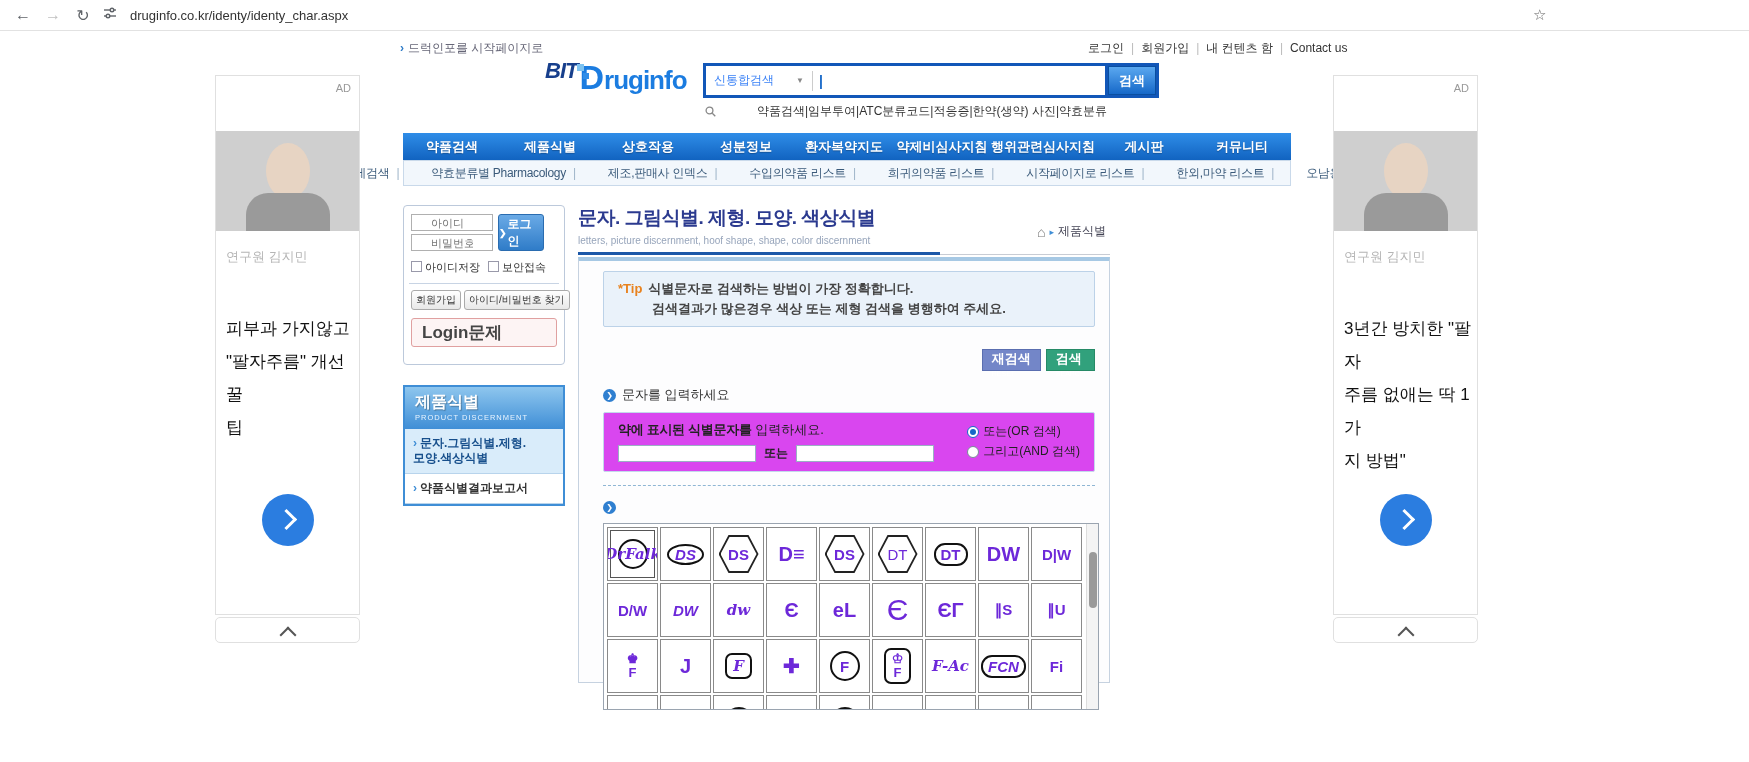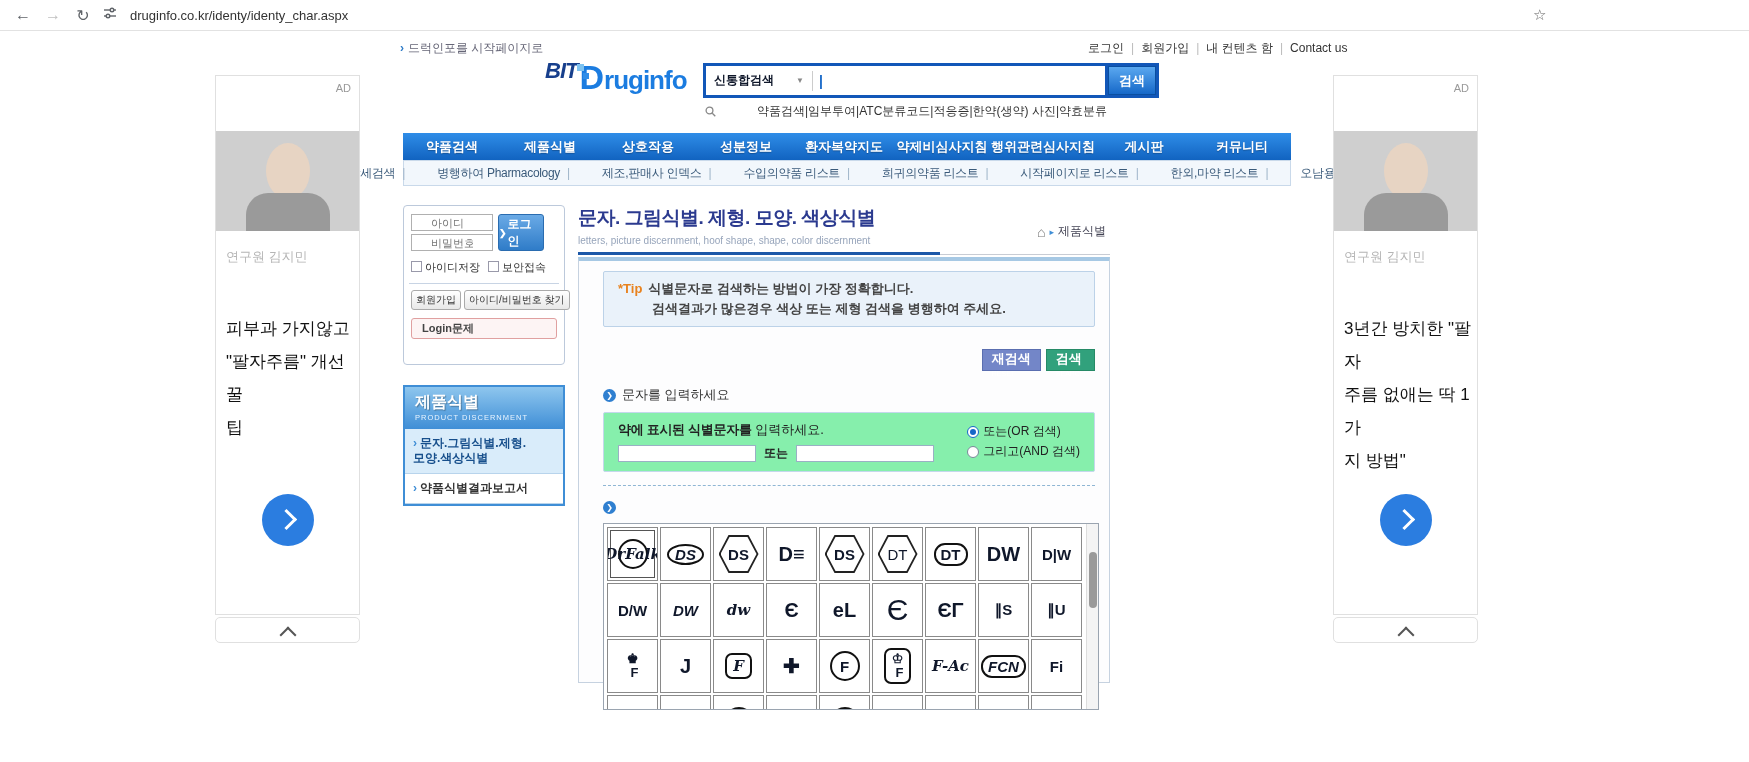--- a/index.html
+++ b/index.html
@@ -26,21 +26,21 @@
   #logo { left:545px; top:58px; cursor:pointer; white-space:nowrap; }
   #logo .bit { font-style:italic; font-weight:900; font-size:22px; color:#173f8c; letter-spacing:-1px; vertical-align:top; }
   #logo .bigd { font-weight:800; font-size:34px; color:#1b7ce0; position:relative; margin-left:2px; }
   #logo .bigd i { position:absolute; width:7px; height:7px; background:#7ec3f0; left:-2px; top:6px; }
   #logo .bigd em { position:absolute; width:6px; height:6px; background:#2f8de8; left:4px; top:15px; }
   #logo .rest { font-weight:800; font-size:26px; color:#1b7ce0; letter-spacing:-1px; }
 
   
   #searchbar { left:703px; top:63px; width:456px; height:35px; background:#1257b8; display:flex; padding:3px; }
   #search-inner { flex:1; background:#fff; display:flex; align-items:center; }
-  #search-cat { font-size:12px; color:#0f172a; padding-left:8px; cursor:pointer;font-weight:bold; }
+  #search-cat { font-size:12px; color:#3b82f6; padding-left:8px; cursor:pointer; }
   #search-caret { font-size:8px; color:#888; margin:0 8px 0 22px; }
   #search-divider { width:1px; height:20px; background:#ccc; }
   #search-cursor { color:#1668c8; font-weight:bold; margin-left:6px; font-size:14px; }
   #search-btn { width:48px; margin-left:3px; background:linear-gradient(#5aa8f0,#1668c8);
     border:1px solid #0a4fa0; color:#fff; font-weight:bold; font-size:13px;
     display:flex; align-items:center; justify-content:center; cursor:pointer; }
   #quick-links { left:705px; top:103px; font-size:12px; color:#333; display:flex; align-items:center;gap:36px; }
   #quick-links svg { margin-right:5px; }
 
   
@@ -63,21 +63,21 @@
   #login-btn { width:46px; height:37px; margin-left:5px; background:linear-gradient(#6aaae6,#2f7cc8);
     border:1px solid #2a6cb0; border-radius:3px; color:#fff; font-weight:bold; font-size:12px;
     display:flex; align-items:center; justify-content:center; cursor:pointer; }
   #login-btn .arw { font-size:9px; margin-right:1px; }
   #cb-row { display:flex; gap:8px; margin-top:9px; font-size:11px; color:#333; align-items:center; }
   .cb { width:11px; height:11px; border:1px solid #99a; background:#fff; display:inline-block; margin-right:3px; vertical-align:-1px; cursor:pointer; }
   #login-hr { border-top:1px solid #c8d4e4; margin:8px -2px 6px; }
   #login-btns { display:flex; gap:3px; }
   .mini-btn { font-size:10px; padding:2px 4px; border:1px solid #aaa; border-radius:3px;
     background:linear-gradient(#fff,#e8e8e8); color:#333; cursor:pointer; white-space:nowrap; }
-  #login-problem { display:block; margin:8px auto 0; font-size:11px; font-weight:bold; color:#444;
+  #login-problem { display:block; margin:8px auto 0; font-size:17px; font-weight:bold; color:#444;
     background:#fdf4f4; border:1px solid #e0a0a0; border-radius:3px; padding:2px 10px; cursor:pointer; }
 
   
   #side-menu { left:403px; top:385px; width:162px; border:2px solid #3f8ed6; background:#fff; }
   #side-menu-head { height:42px; background:linear-gradient(#8ec6ee,#3f8ed6); padding:5px 10px; }
   #side-menu-title { color:#fff; font-weight:bold; font-size:16px; text-shadow:1px 1px 1px rgba(0,0,0,.3); }
   #side-menu-sub { color:#eaf5ff; font-size:7.5px; letter-spacing:1px; }
   .side-item { padding:7px 8px; font-size:12px; font-weight:bold; color:#333;
     border-bottom:1px solid #b8d4ec; cursor:pointer; line-height:15px; white-space:pre-line; }
   .side-item .arw { color:#3f8ed6; margin-right:3px; }
@@ -103,41 +103,41 @@
   #btn-row { display:flex; justify-content:flex-end; gap:5px; margin-top:22px; }
   .act-btn { height:22px; padding:0 9px; display:flex; align-items:baseline; gap:2px; color:#fff;
     font-size:13px; font-weight:bold; cursor:pointer;flex-direction:column; }
   .act-btn small { font-size:7px; font-weight:normal; }
   #btn-research { background:#7386c8; border:1px solid #5a6eb0; }
   #btn-search2 { background:#31a17c; border:1px solid #268a66; }
   .sec-head { display:flex; align-items:center; gap:6px; margin-top:15px; font-size:13px; color:#333; }
   .sec-bullet { width:13px; height:13px; border-radius:50%; background:#2f7fd0; color:#fff; font-size:8px;
     display:flex; align-items:center; justify-content:center; flex:0 0 13px; }
   .sec-head .em { color:#1e66cc; font-weight:bold; }
-  #char-panel { margin-top:8px; background:#86efac; border:1px solid #c4d8ec; border-radius:2px;
+  #char-panel { margin-top:8px; background:#d946ef; border:1px solid #c4d8ec; border-radius:2px;
     padding:8px 14px 9px; display:flex; justify-content:space-between; }
   #char-left .lbl { font-size:13px; color:#222; margin-bottom:6px; }
   #char-left .lbl b { letter-spacing:-0.3px; }
   #char-inputs { display:flex; align-items:flex-start; gap:8px; }
   #char-inputs input { width:138px; height:17px; border:1px solid #9ab0c4; font-size:12px; padding:0 3px; }
   #char-inputs .or { font-size:12px; font-weight:bold; color:#222; }
   #radio-col { display:flex; flex-direction:column; justify-content:space-between; padding:2px 0; }
   .radio-line { display:flex; align-items:center; gap:4px; font-size:12px; color:#222; cursor:pointer; }
   .radio { width:12px; height:12px; border-radius:50%; border:1px solid #7a8a9a; background:#fff; position:relative; }
   .radio.sel { border-color:#1668c8; }
   .radio.sel::after { content:""; position:absolute; left:2px; top:2px; width:6px; height:6px; border-radius:50%; background:#1668c8; }
   #dash-sep { margin-top:13px; border-top:1px dashed #8fb6d4; }
   
   #glyph-wrap { margin-top:9px; position:relative; width:496px; height:187px;
     border:1px solid #9aa4b0; background:#fff; overflow:hidden; padding:3px 15px 0 3px; }
   .g-row { display:flex; gap:2px; margin-bottom:2px; }
   .g-cell { width:51px; height:54px; border:1px solid #8a8a8a; background:#fff; display:flex;
     align-items:center; justify-content:center; cursor:pointer; overflow:hidden; }
   .g-cell.framed { box-shadow:inset 0 0 0 2px #fff, inset 0 0 0 3px #555; }
-  .glyph { font-weight:bold; font-size:15px; color:#0f172a; text-align:right; }
+  .glyph { font-weight:bold; font-size:15px; color:#6d28d9; text-align:center; }
   .f-italic { font-style:italic; }
   .f-script { font-style:italic; font-family:"DejaVu Serif", serif; }
   .f-big { font-size:20px; }
   .f-xbig { font-size:30px; font-weight:normal; }
   .f-thin { font-weight:normal; }
   .f-stack { white-space:pre-line; line-height:14px; font-size:13px; }
   .sh-ellipse { border:2px solid #111; border-radius:50%; padding:0 6px; }
   .sh-stadium { border:2px solid #111; border-radius:11px; padding:1px 5px; }
   .sh-circle { border:2px solid #111; border-radius:50%; width:30px; height:30px;
     display:inline-flex; align-items:center; justify-content:center; }
@@ -223,21 +223,21 @@
     <div class="nav-item">성분정보</div>
     <div class="nav-item">환자복약지도</div>
     <div class="nav-item">약제비심사지침</div>
     <div class="nav-item">행위관련심사지침</div>
     <div class="nav-item">게시판</div>
     <div class="nav-item">커뮤니티</div>
   </div>
 <div class="abs" id="sub-nav">
     <span class="itm">약품상세검색</span>
     <span class="sep">|</span>
-    <span class="itm">병행하여 Pharmacology</span>
+    <span class="itm">약효분류별 Pharmacology</span>
     <span class="sep">|</span>
     <span class="itm">제조,판매사 인덱스</span>
     <span class="sep">|</span>
     <span class="itm">수입의약품 리스트</span>
     <span class="sep">|</span>
     <span class="itm">희귀의약품 리스트</span>
     <span class="sep">|</span>
     <span class="itm">시작페이지로 리스트</span>
     <span class="sep">|</span>
     <span class="itm">한외,마약 리스트</span>

